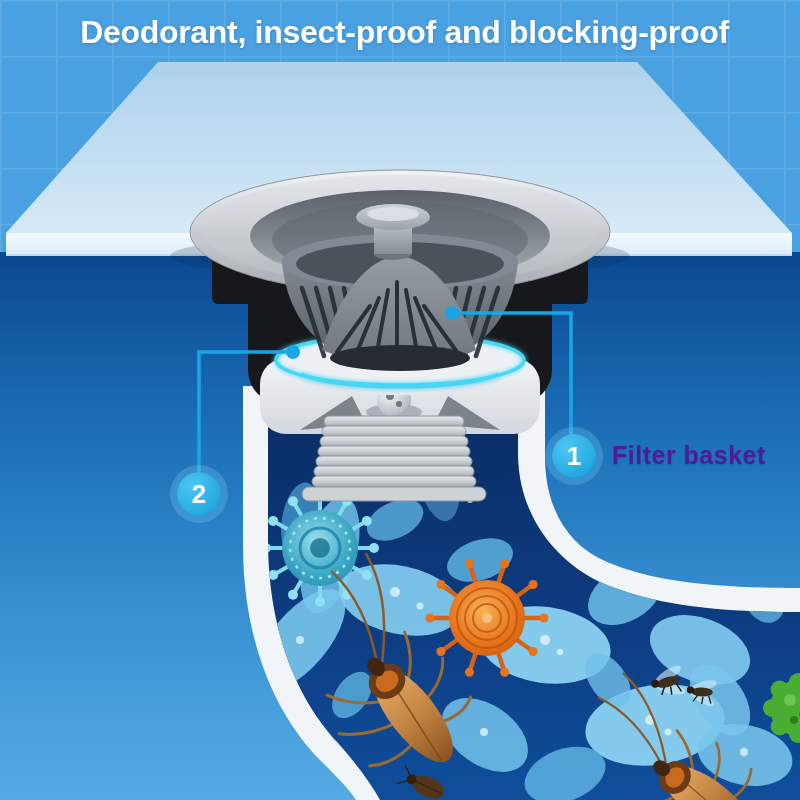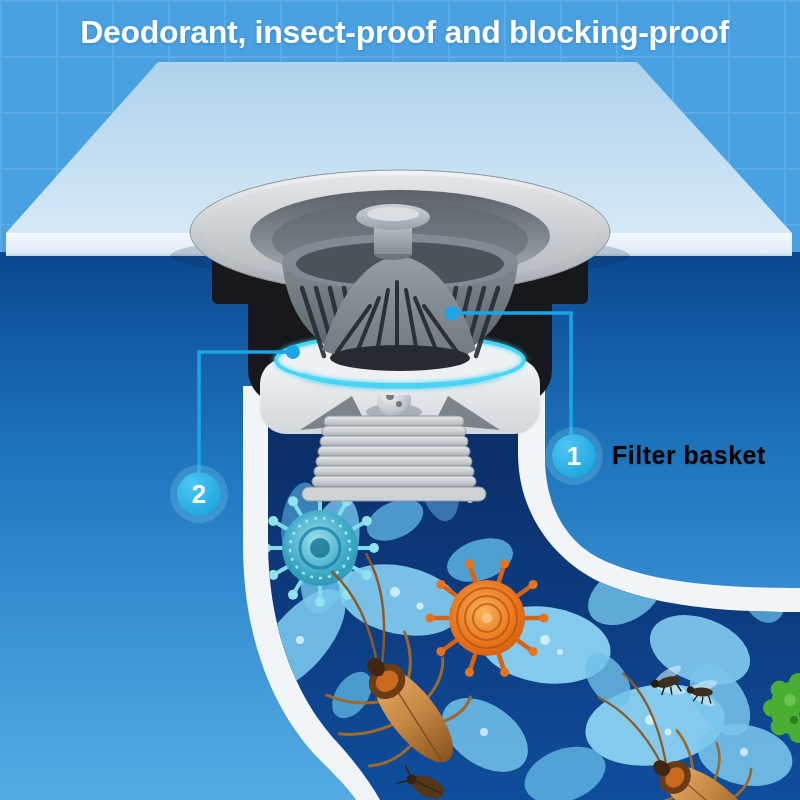--- a/index.html
+++ b/index.html
@@ -9,21 +9,21 @@
   .title{position:absolute;top:14px;left:0;right:0;text-align:center;
          font-size:32px;font-weight:bold;color:#fff;letter-spacing:-0.3px;
          text-shadow:0 1px 3px rgba(25,80,140,.35);}
   .chip{position:absolute;width:44px;height:44px;border-radius:50%;
         background:radial-gradient(circle at 35% 30%, #4fc6f3, #119dd9);
         color:#fff;font-weight:bold;font-size:26px;display:flex;
         align-items:center;justify-content:center;
         box-shadow:0 0 0 7px rgba(130,215,248,.25);}
   .chip1{left:552px;top:434px;}
   .chip2{left:177px;top:472px;}
-  .callout-label{position:absolute;color:#000000;font-size:25px;font-weight:bold;
+  .callout-label{position:absolute;color:#4c1d95;font-size:25px;font-weight:bold;
         letter-spacing:.5px;text-shadow:0 1px 2px rgba(20,70,130,.4);white-space:nowrap;}
   .label1{left:612px;top:441px;}
   .label2{left:0;width:172px;top:479px;text-align:right;}
 </style>
 </head>
 <body>
 
 <div class="scene">
 
 <svg width="800" height="800" viewBox="0 0 800 800">

